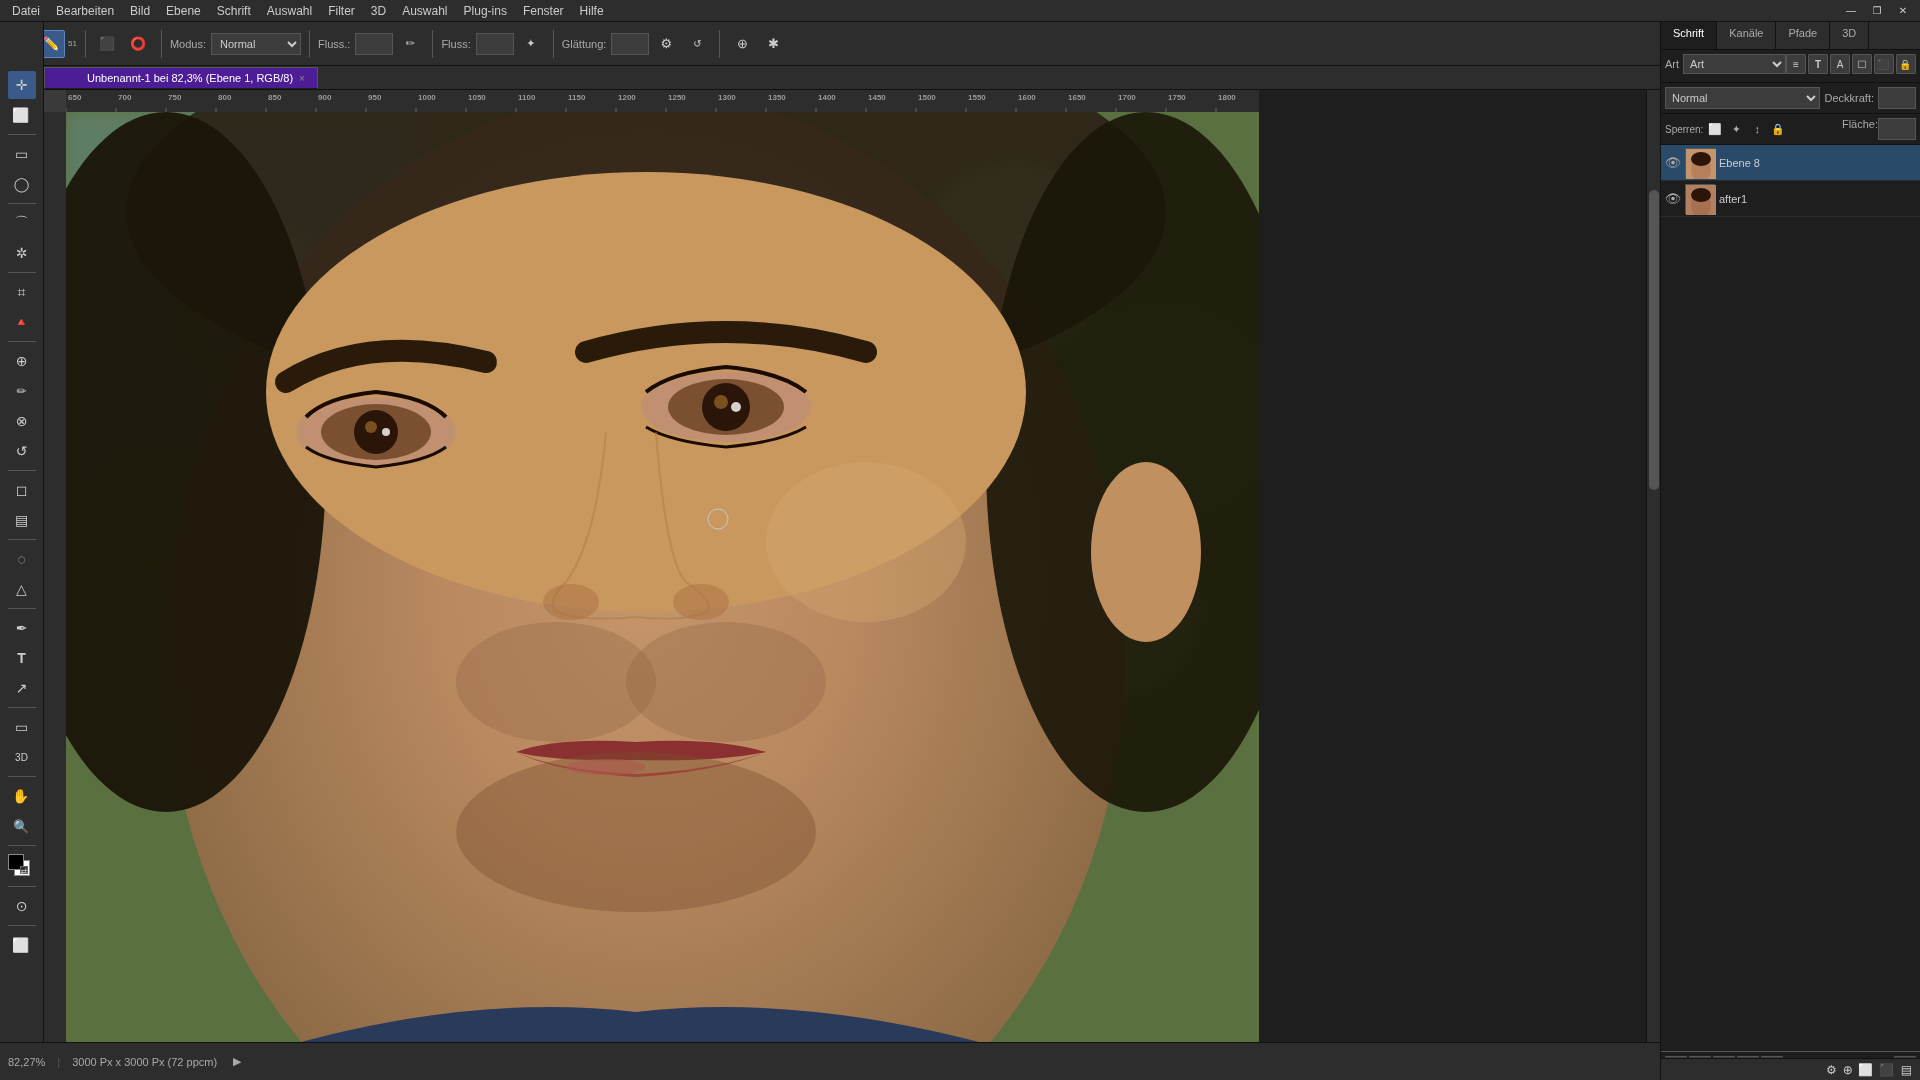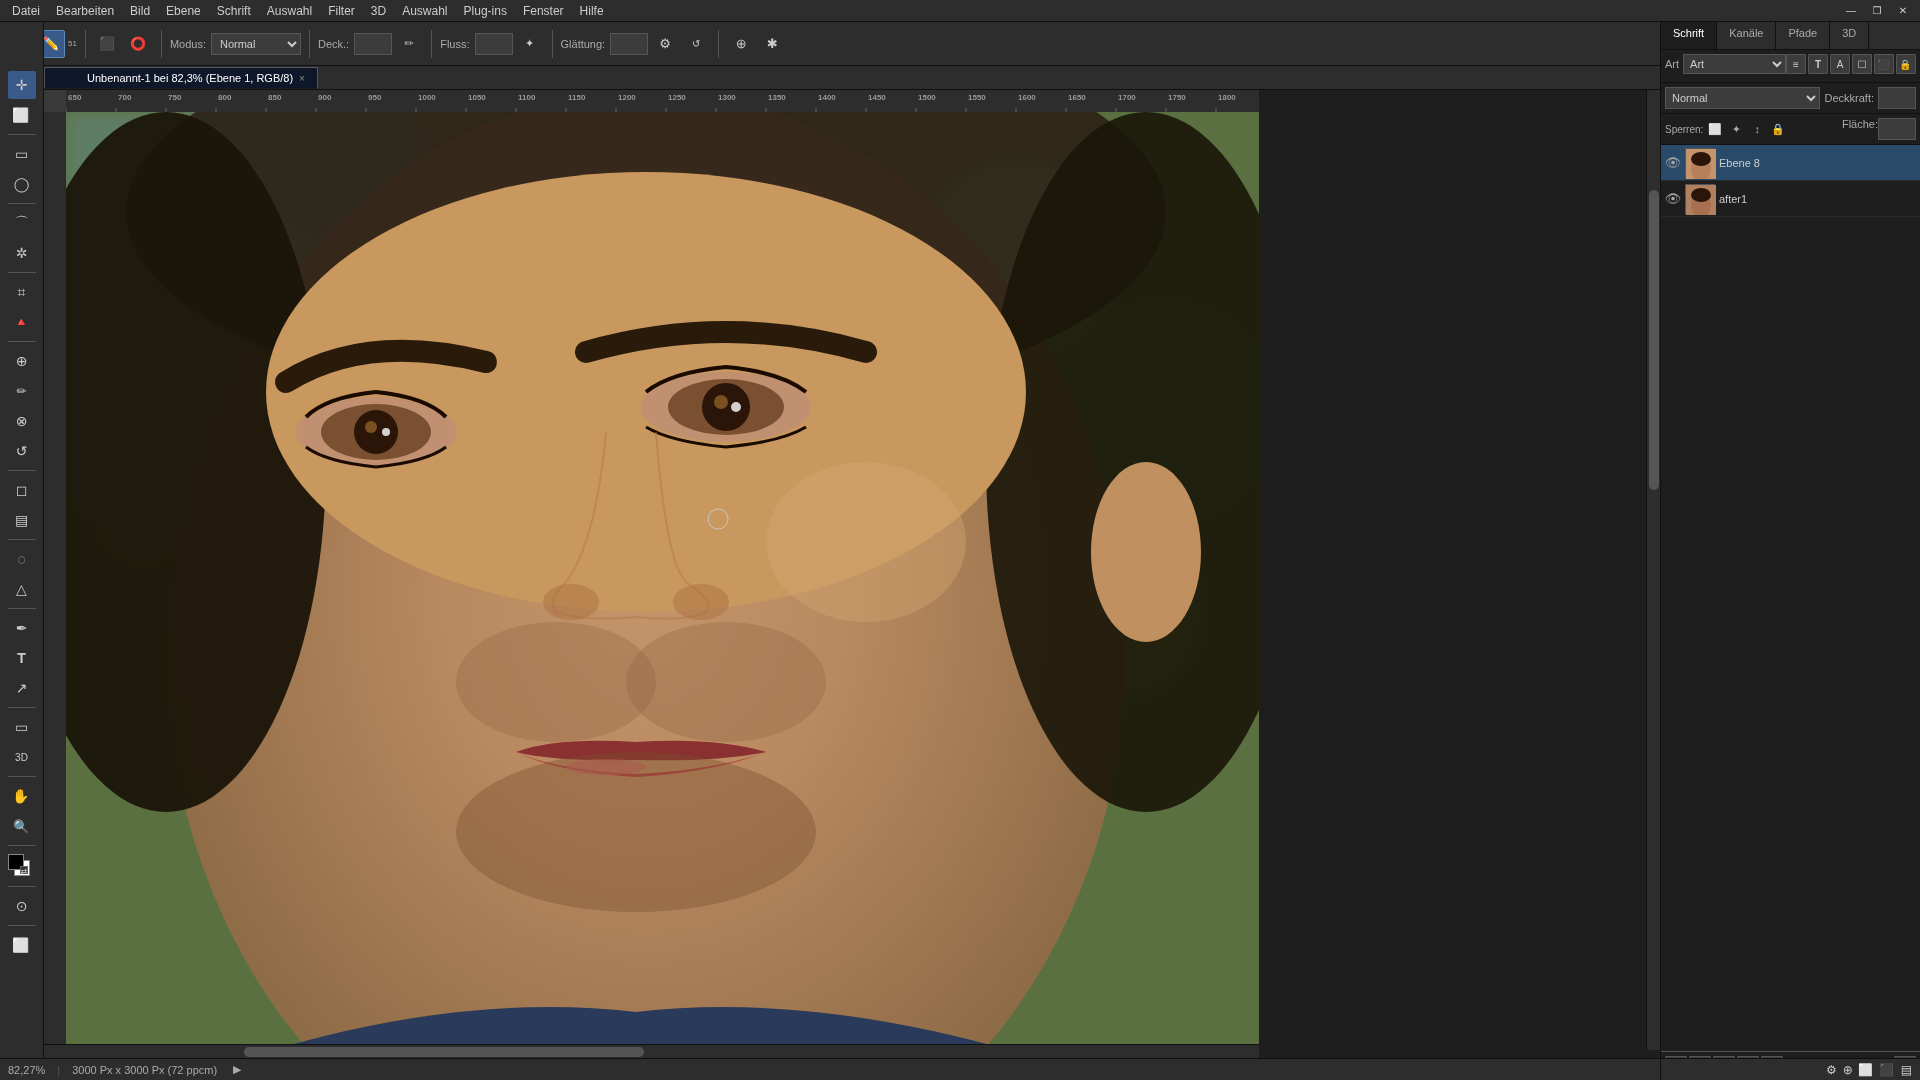--- a/index.html
+++ b/index.html
@@ -33,21 +33,21 @@
     #tabbar {
       position: absolute; top: 66px; left: 44px; width: 1876px; height: 24px;
       background: #2d2d2d; display: flex; align-items: flex-end;
       border-bottom: 1px solid #111;
     }
     .tab {
       padding: 3px 12px; background: #3c3c3c; border: 1px solid #555;
       border-bottom: none; font-size: 11px; color: #ccc; cursor: pointer;
       display: flex; align-items: center; gap: 6px; height: 22px;
     }
-    .tab.active { background: #0f172a; border-bottom: 1px solid #1e1e1e; color: #fff; padding-left: 42px; }
+    .tab.active { background: #4c1d95; border-bottom: 1px solid #1e1e1e; color: #fff; padding-left: 42px; }
     .tab-close { font-size: 10px; color: #888; cursor: pointer; }
 
     
     #left-panel {
       position: absolute; top: 22px; left: 0; width: 44px; height: 1058px;
       background: #2d2d2d; border-right: 1px solid #111;
       display: flex; flex-direction: column; align-items: center; padding-top: 48px;
     }
     .tool-icon { width: 28px; height: 28px; display: flex; align-items: center; justify-content: center; cursor: pointer; border-radius: 2px; color: #ccc; font-size: 14px; margin: 1px 0; }
     .tool-icon.active { background: #3a5a8a; }
@@ -115,21 +115,21 @@
     .layer-vis { width: 16px; height: 16px; display: flex; align-items: center; justify-content: center; color: #aaa; cursor: pointer; font-size: 13px; }
     .layer-thumb { width: 30px; height: 30px; border: 1px solid #555; flex-shrink: 0; }
     .layer-name { font-size: 11px; color: #ccc; flex: 1; }
 
     
     .thumb-layer1 { background: linear-gradient(135deg, #C4956A, #9B8060, #A09070); }
     .thumb-layer2 { background: linear-gradient(135deg, #C4956A, #8B7355, #7A8B70); }
 
     
     #statusbar {
-      position: absolute; bottom: 0; left: 0; width: 1660px; height: 22px;
+      position: absolute; bottom: 0; left: 0; width: 1660px; height: 38px;
       background: #2d2d2d; border-top: 1px solid #111;
       display: flex; align-items: center; padding: 0 8px; gap: 12px; font-size: 11px; color: #aaa;
     }
     #statusbar-right {
       position: absolute; bottom: 0; right: 0; width: 260px; height: 22px;
       background: #2d2d2d; border-top: 1px solid #111; border-left: 1px solid #111;
       display: flex; align-items: center; justify-content: flex-end; padding: 0 8px; gap: 6px;
     }
     .status-icon { font-size: 12px; cursor: pointer; }
 
@@ -187,21 +187,21 @@
   </div>
   <div class="toolbar-sep"></div>
   <div class="toolbar-group">
     <span class="toolbar-label">Modus:</span>
     <select class="toolbar-select" style="width:90px;">
       <option>Normal</option>
     </select>
   </div>
   <div class="toolbar-sep"></div>
   <div class="toolbar-group">
-    <span class="toolbar-label">Deck.:</span>
+    <span class="toolbar-label">Fluss.:</span>
     <input class="toolbar-input toolbar-input-sm" type="text" style="">
     <div class="tool-btn" style="font-size:11px;">✏</div>
   </div>
   <div class="toolbar-sep"></div>
   <div class="toolbar-group">
     <span class="toolbar-label">Fluss:</span>
     <input class="toolbar-input toolbar-input-sm" type="text" style="">
     <div class="tool-btn" style="font-size:11px;">✦</div>
   </div>
   <div class="toolbar-sep"></div>

